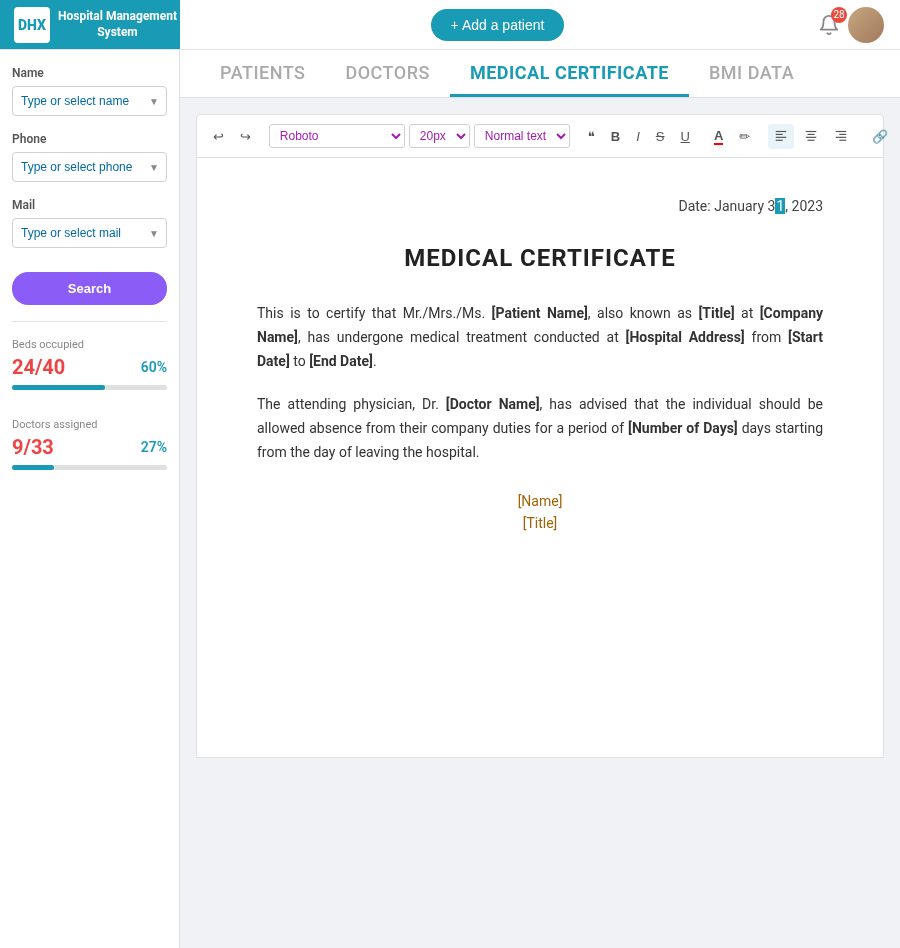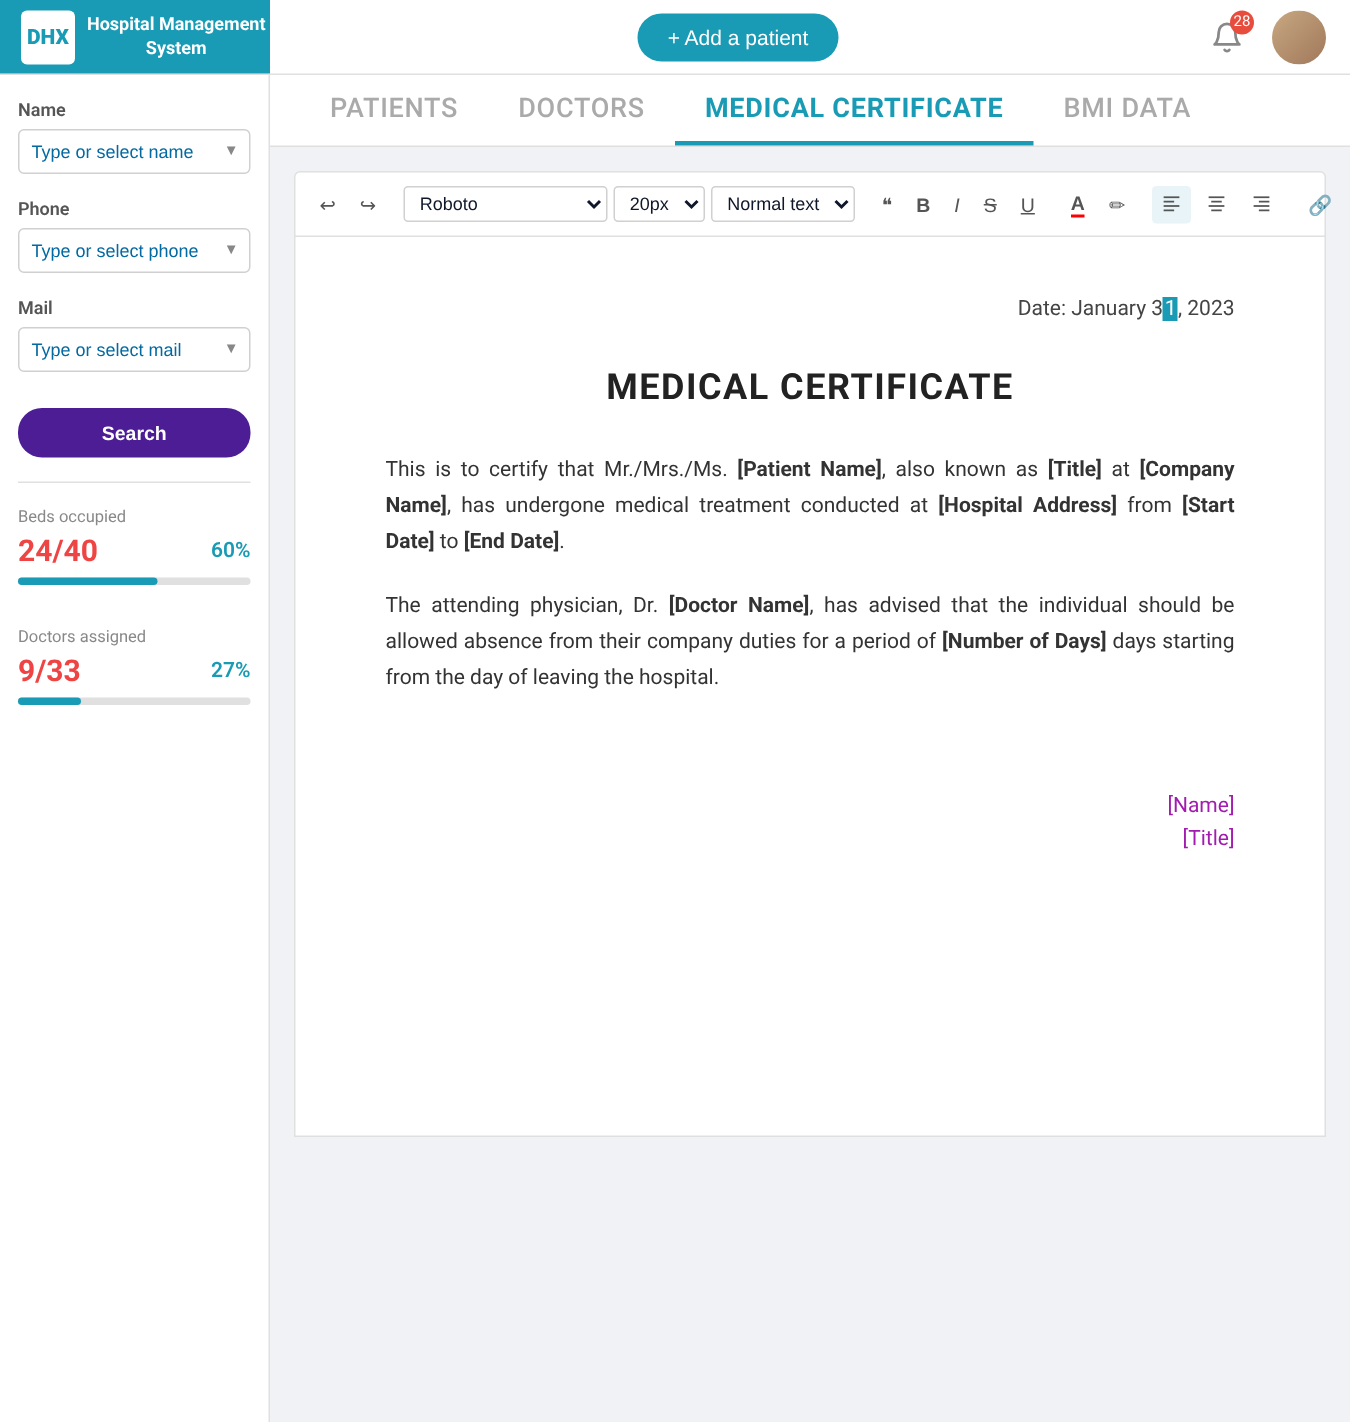--- a/index.html
+++ b/index.html
@@ -21,21 +21,21 @@
     }
     .logo-text { color: #fff; font-size: 12px; font-weight: 700; line-height: 1.3; text-align: center; }
     .top-bar-center {
       flex: 1; display: flex; align-items: flex-start; justify-content: center;
     }
     .add-patient-btn {
       background: #1a9bb5; color: #fff; border: none; border-radius: 20px;
       padding: 8px 20px; font-size: 14px; cursor: pointer; display: flex; align-items: center; gap: 6px;
     }
     .top-bar-right {
-      display: flex; align-items: center; gap: 16px; padding-right: 16px;
+      display: flex; align-items: center; gap: 5px; padding-right: 16px;
     }
     .notification-icon {
       position: relative; width: 28px; height: 28px; display: flex; align-items: center; justify-content: center;
     }
     .notif-badge {
       position: absolute; top: -4px; right: -4px; background: #e74c3c; color: #fff;
       border-radius: 50%; width: 16px; height: 16px; font-size: 10px; display: flex;
       align-items: center; justify-content: center;
     }
     .avatar {
@@ -63,21 +63,21 @@
     }
     .select-wrapper select {
       width: 100%; border: 1px solid #d0d0d0; border-radius: 4px; padding: 7px 28px 7px 8px;
       font-size: 12px; color: #0369a1; appearance: none; background: #fff; cursor: pointer;
     }
     .select-arrow {
       position: absolute; right: 8px; top: 50%; transform: translateY(-50%);
       pointer-events: none; font-size: 10px; color: #888;
     }
     .search-btn {
-      background: #4c1d95; color: #fff; border: none; border-radius: 16px;
+      background: #8b5cf6; color: #fff; border: none; border-radius: 16px;
       padding: 9px; width: 100%; font-size: 13px; font-weight: 600; cursor: pointer;
       margin-top: 8px;
     }
 
     
     .stats-section { border-top: 1px solid #e0e0e0; padding-top: 16px; display: flex; flex-direction: column; gap: 28px; }
     .stat-block { }
     .stat-label { font-size: 11px; color: #888; margin-bottom: 4px; }
     .stat-row { display: flex; justify-content: space-between; align-items: center; margin-bottom: 6px; }
     .stat-value { font-size: 20px; font-weight: 700; color: #ef4444; }
@@ -108,35 +108,35 @@
       background: #fff; border: 1px solid #e0e0e0; border-radius: 4px 4px 0 0;
       display: flex; align-items: center; padding: 6px 10px; gap: 4px; flex-wrap: nowrap;
       min-height: 44px;
     }
     .toolbar-btn {
       background: none; border: none; cursor: pointer; padding: 4px 6px;
       font-size: 13px; color: #555; border-radius: 3px; display: flex; align-items: center;
     }
     .toolbar-select {
       border: 1px solid #d0d0d0; border-radius: 3px; font-size: 12px; padding: 3px 6px;
-      color: #0f172a; background: #fff; cursor: pointer;
+      color: #a21caf; background: #fff; cursor: pointer;
     }
     .toolbar-divider { width: 1px; height: 20px; background: #ddd; margin: 0 2px; }
     .toolbar-active { background: #e8f4f8; }
 
     
     .document-area {
       background: #fff; border: 1px solid #e0e0e0; border-top: none;
       min-height: 600px; padding: 40px 60px; font-family: 'Roboto', Arial, sans-serif;
     }
     .doc-date { text-align: right; font-size: 14px; color: #444; margin-bottom: 30px; }
     .doc-title { text-align: center; font-size: 24px; font-weight: 700; color: #222; margin-bottom: 30px; letter-spacing: 1px; }
     .doc-paragraph { font-size: 14px; color: #333; line-height: 1.7; margin-bottom: 20px; text-align: justify; }
     .doc-paragraph strong, .doc-bold { font-weight: 700; }
-    .doc-signature { text-align: right; margin-top: 64px; font-size: 14px; color: #a21caf; }
+    .doc-signature { text-align: center; margin-top: 28px; font-size: 14px; color: #a16207; }
     .doc-signature div { margin-bottom: 6px; }
   </style>
 </head>
 <body>
 
 <div class="top-bar">
   <div class="logo-area">
     <div class="logo-box">
       <span>DHX</span>
     </div>

